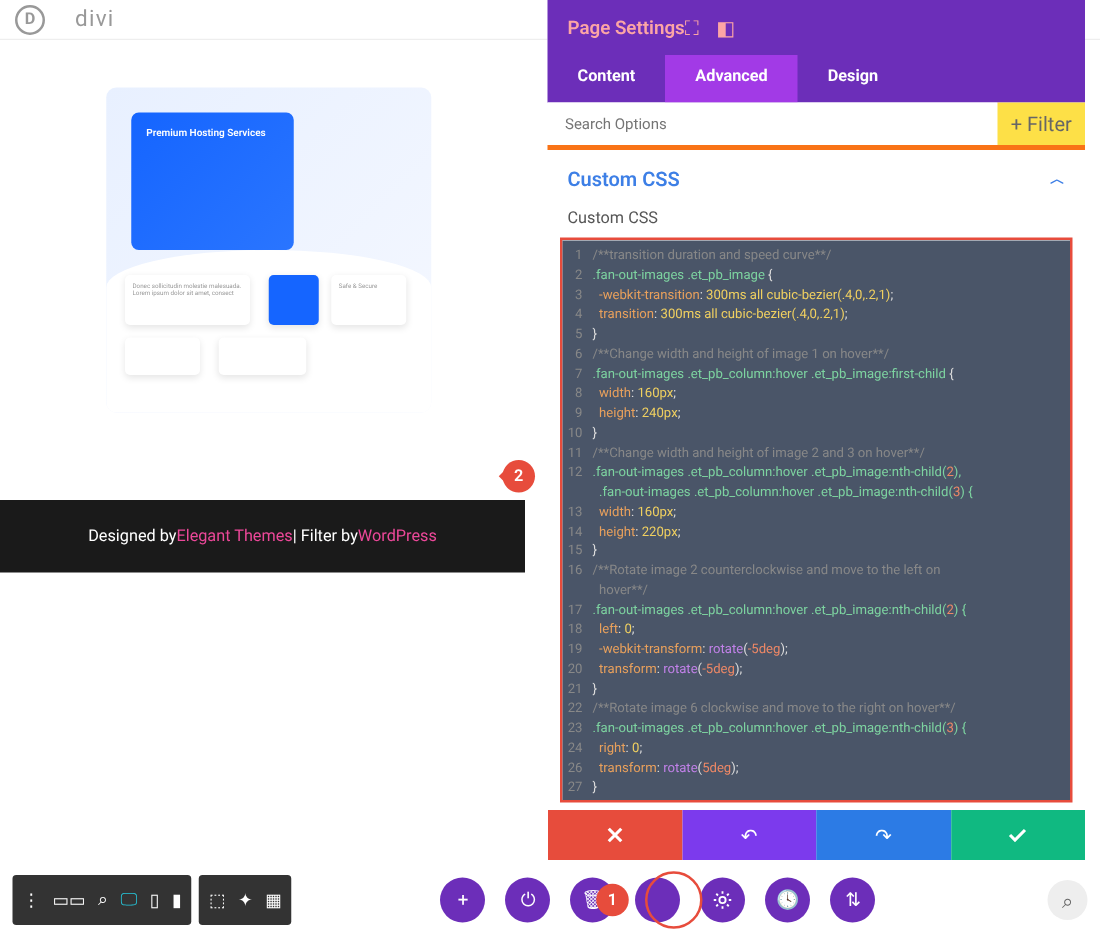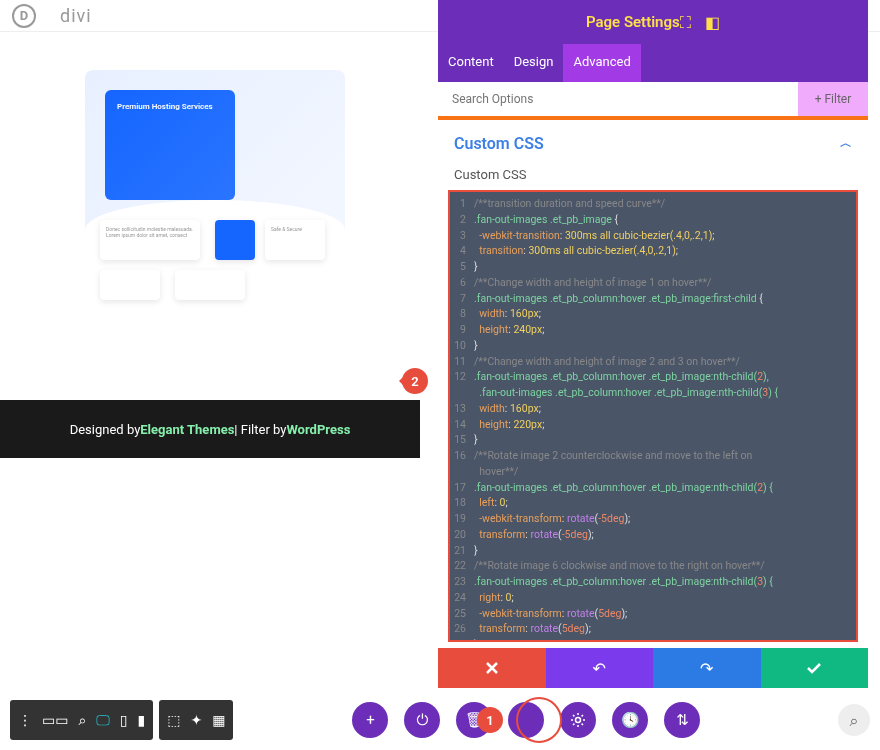--- a/index.html
+++ b/index.html
@@ -8,32 +8,32 @@
 .logo{width:24px;height:24px;border:2px solid #999;border-radius:50%;display:flex;align-items:center;justify-content:center;font-size:13px;color:#999;font-weight:bold}
 .brand{margin-left:24px;color:#999;font-size:18px;letter-spacing:1px}
 .preview{position:absolute;left:0;top:20px;width:430px;height:650px}
 .preview-img{margin:50px auto 0;width:260px;height:260px;background:linear-gradient(135deg,#e8f0ff,#f5f8ff);border-radius:8px;position:relative;overflow:hidden}
 .preview-hero{position:absolute;top:20px;left:20px;width:130px;height:110px;background:linear-gradient(135deg,#1565ff,#2a75ff);border-radius:6px;padding:12px}
 .preview-hero-text{color:#fff;font-size:8px;font-weight:600;line-height:1.3}
 .preview-wave{position:absolute;bottom:0;left:0;right:0;height:130px;background:#fff;border-top-left-radius:50% 30px;border-top-right-radius:50% 30px}
 .preview-card{position:absolute;background:#fff;border-radius:4px;box-shadow:0 2px 6px rgba(0,0,0,.1);padding:6px}
 .preview-tiny{font-size:5px;color:#999}
 .footer-strip{position:absolute;top:380px;left:0;width:420px;height:58px;background:#1a1a1a;display:flex;align-items:center;justify-content:center;color:#fff;font-size:13px}
-.footer-strip a{color:#86efac;font-weight:700}
+.footer-strip a{color:#ec4899;font-weight:400}
 .panel{position:absolute;right:12px;top:0;width:430px;background:#fff;height:680px}
-.panel-hdr{background:#6c2eb9;color:#fde047;height:44px;display:flex;align-items:center;padding:0 16px;justify-content:center}
+.panel-hdr{background:#6c2eb9;color:#fca5a5;height:44px;display:flex;align-items:center;padding:0 16px;justify-content:flex-start}
 .panel-title{font-size:15px;font-weight:600}
 .panel-hdr-ico{display:flex;gap:14px}
 .panel-hdr-ico span{cursor:pointer}
 .tabs{background:#6c2eb9;display:flex;height:38px}
-.tab{padding:10px 10px;color:#fff;font-size:13px;font-weight:400;cursor:pointer}
+.tab{padding:10px 24px;color:#fff;font-size:13px;font-weight:700;cursor:pointer}
 .tab.active{background:#a23ae6}
 .search-row{display:flex;height:38px;border-bottom:4px solid #f97316}
 .search-inp{flex:1;border:none;padding:0 14px;font-size:12px;color:#888;outline:none}
-.filter-btn{width:70px;background:#f0abfc;border:none;font-size:12px;color:#666;cursor:pointer}
+.filter-btn{width:70px;background:#fde047;border:none;font-size:16px;color:#666;cursor:pointer}
 .section-hdr{display:flex;justify-content:space-between;align-items:center;padding:14px 16px;color:#3d7fe6;font-size:16px;font-weight:600}
 .chev{color:#3d7fe6;font-size:12px}
 .subsec{padding:0 16px 8px;font-size:13px;color:#555}
 .code-box{margin:0 10px;border:2px solid #e74c3c;background:#4a5568;height:452px;overflow:auto;font-family:'Courier New',monospace;font-size:10.5px;line-height:1.5;padding:4px 0}
 .code-line{display:flex;white-space:pre}
 .ln{width:24px;text-align:right;color:#888;padding-right:8px;flex-shrink:0;user-select:none}
 .cc{color:#ddd;flex:1}
 .cm{color:#888}
 .sel{color:#7dd3a0}
 .prop{color:#e8a05c}
@@ -97,22 +97,22 @@
 <div class="panel">
   <div class="panel-hdr">
     <div class="panel-title">Page Settings</div>
     <div class="panel-hdr-ico">
       <span>⛶</span>
       <span>◧</span>
     </div>
   </div>
   <div class="tabs">
     <div class="tab">Content</div>
+    <div class="tab active">Advanced</div>
     <div class="tab">Design</div>
-    <div class="tab active">Advanced</div>
   </div>
   <div class="search-row">
     <input class="search-inp" placeholder="Search Options" style="">
     <button class="filter-btn">+  Filter</button>
   </div>
   <div class="section-hdr">
     <span>Custom CSS</span>
     <span class="chev">︿</span>
   </div>
   <div class="subsec">Custom CSS</div>
@@ -136,21 +136,20 @@
       <div class="code-line"><span class="ln">16</span><span class="cc"><span class="cm">/**Rotate image 2 counterclockwise and move to the left on</span></span></div>
       <div class="code-line"><span class="ln"></span><span class="cc"><span class="cm">  hover**/</span></span></div>
       <div class="code-line"><span class="ln">17</span><span class="cc"><span class="sel">.fan-out-images .et_pb_column<span class="pc">:hover</span> .et_pb_image<span class="pc">:nth-child</span>(<span class="num">2</span>) {</span></span></div>
       <div class="code-line"><span class="ln">18</span><span class="cc"><span class="prop">  left</span>:<span class="val"> 0</span>;</span></div>
       <div class="code-line"><span class="ln">19</span><span class="cc"><span class="prop">  -webkit-transform</span>: <span class="kw">rotate</span>(<span class="num">-5deg</span>);</span></div>
       <div class="code-line"><span class="ln">20</span><span class="cc"><span class="prop">  transform</span>: <span class="kw">rotate</span>(<span class="num">-5deg</span>);</span></div>
       <div class="code-line"><span class="ln">21</span><span class="cc">}</span></div>
       <div class="code-line"><span class="ln">22</span><span class="cc"><span class="cm">/**Rotate image 6 clockwise and move to the right on hover**/</span></span></div>
       <div class="code-line"><span class="ln">23</span><span class="cc"><span class="sel">.fan-out-images .et_pb_column<span class="pc">:hover</span> .et_pb_image<span class="pc">:nth-child</span>(<span class="num">3</span>) {</span></span></div>
       <div class="code-line"><span class="ln">24</span><span class="cc"><span class="prop">  right</span>:<span class="val"> 0</span>;</span></div>
-      <div class="code-line"><span class="ln">25</span><span class="cc"><span class="prop">  -webkit-transform</span>: <span class="kw">rotate</span>(<span class="num">5deg</span>);</span></div>
       <div class="code-line"><span class="ln">26</span><span class="cc"><span class="prop">  transform</span>: <span class="kw">rotate</span>(<span class="num">5deg</span>);</span></div>
       <div class="code-line"><span class="ln">27</span><span class="cc">}</span></div>
     </div>
   <div class="actions">
     <div class="act red">
         <svg width="14" height="14" viewBox="0 0 14 14">
           <path d="M2 2L12 12M12 2L2 12" stroke="#fff" stroke-width="2.5"></path>
         </svg>
       </div>
     <div class="act purple">↶</div>

